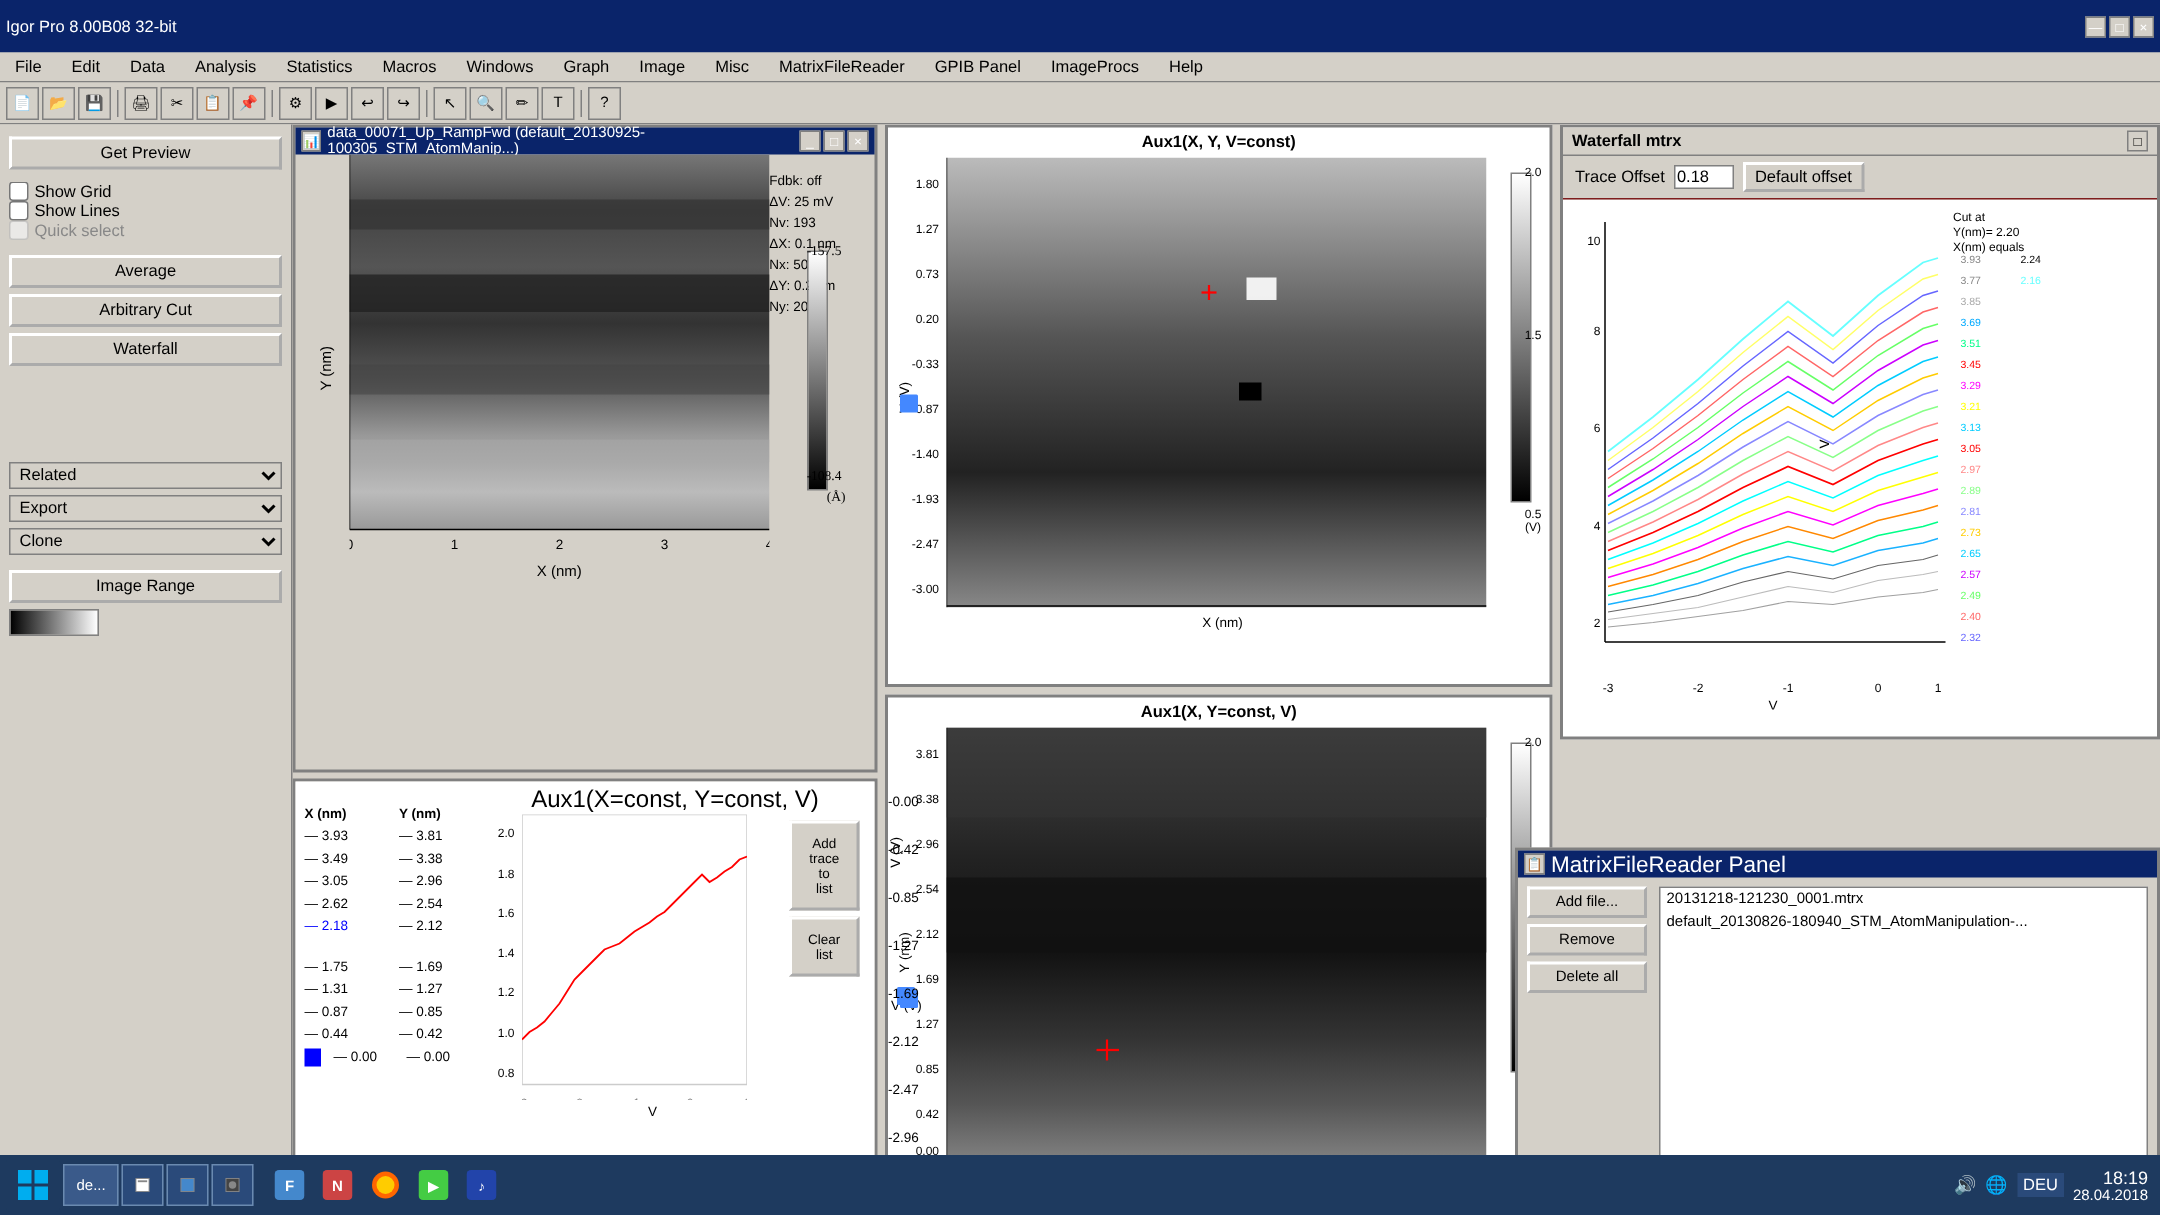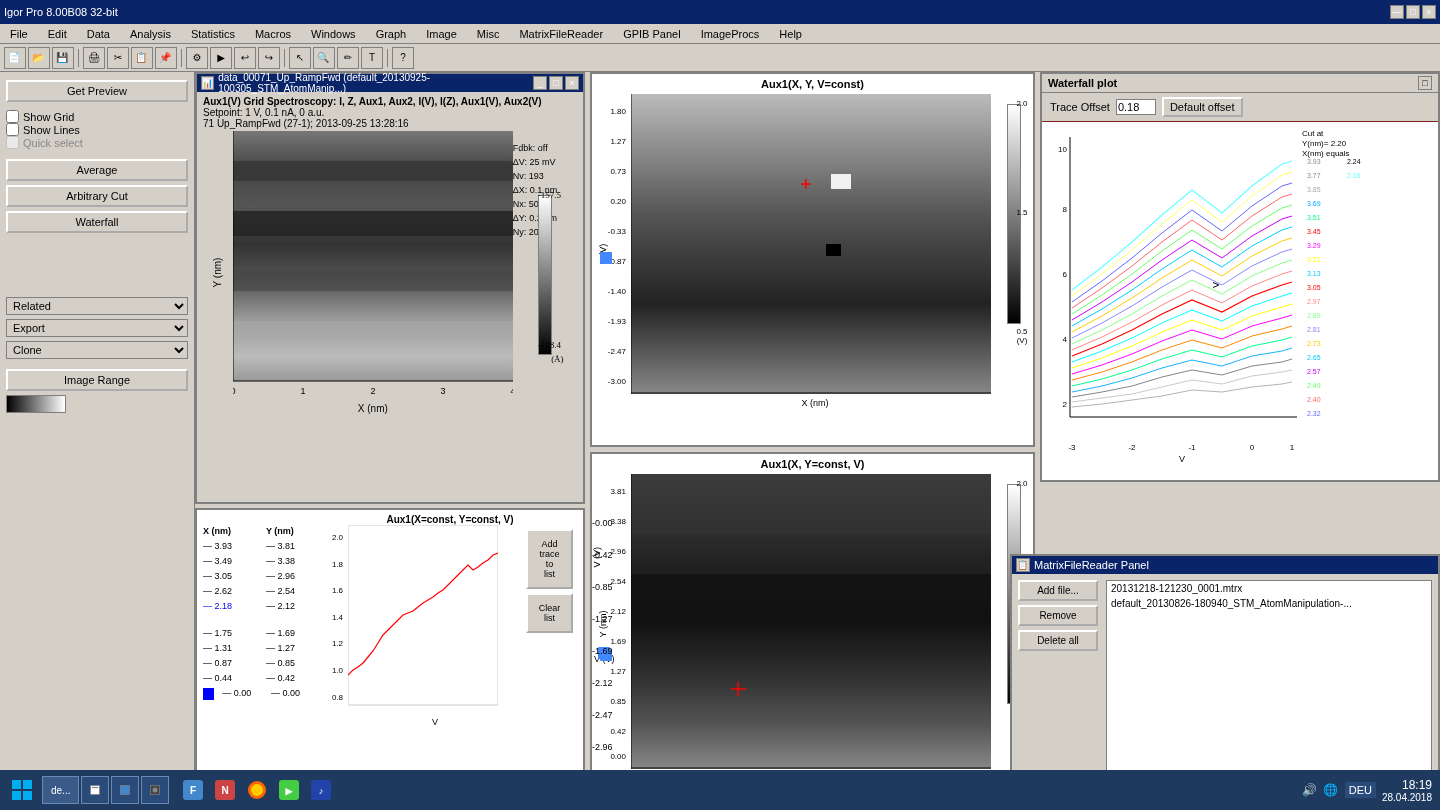--- a/index.html
+++ b/index.html
@@ -10,21 +10,21 @@
       width: 1440px;
       height: 810px;
       overflow: hidden;
       position: relative;
     }
 
     
     .title-bar {
       background: #0a246a;
       color: white;
-      height: 24px;
+      height: 35px;
       display: flex;
       align-items: center;
       justify-content: space-between;
       padding: 0 4px;
       font-size: 11px;
     }
     .title-bar-buttons {
       display: flex;
       gap: 2px;
     }
@@ -348,25 +348,20 @@
           <div class="window-title-icon">📊</div>
           <span style="font-size:10px;">data_00071_Up_RampFwd (default_20130925-100305_STM_AtomManip...)</span>
         </div>
         <div class="window-btns">
           <div class="window-title-icon">_</div>
           <div class="window-title-icon">□</div>
           <div class="window-title-icon">×</div>
         </div>
       </div>
 
-      <div style="padding:4px 6px 2px;">
-        <div style="font-size:10px;font-weight:bold;">Aux1(V) Grid Spectroscopy: I, Z, Aux1, Aux2, I(V), I(Z), Aux1(V), Aux2(V)</div>
-        <div style="font-size:10px;">Setpoint: 1 V, 0.1 nA, 0 a.u.</div>
-        <div style="font-size:10px;">71 Up_RampFwd (27-1); 2013-09-25 13:28:16</div>
-      </div>
 
       <div style="display:flex; padding:0 6px;">
 
         <div style="width:30px; display:flex; align-items:center; justify-content:center;">
           <span style="transform:rotate(-90deg);font-size:10px;white-space:nowrap;">Y (nm)</span>
         </div>
 
         <div style="flex:1; position:relative;">
           <svg width="280" height="270">
 
@@ -475,21 +470,21 @@
                 <span style="width:55px;">— 0.42</span>
             </div>
             <div style="display:flex;gap:8px;align-items:center;">
               <span style="width:12px;height:12px;background:blue;display:inline-block;"></span>
               <span style="width:43px;">— 0.00</span>
                 <span style="width:55px;">— 0.00</span>
             </div>
           </div>
 
           <div style="flex:1;display:flex;flex-direction:column;">
-            <div style="text-align:center;font-size:10px;font-weight:bold;">Aux1(X=const, Y=const, V)</div>
+            <div style="text-align:center;font-size:16px;font-weight:normal;">Aux1(X=const, Y=const, V)</div>
             <div style="display:flex;flex:1;">
 
               <div style="width:25px;">
                 <svg width="25" height="190">
                   <text x="20" y="15" font-size="8" text-anchor="end">2.0</text>
                   <text x="20" y="42" font-size="8" text-anchor="end">1.8</text>
                   <text x="20" y="68" font-size="8" text-anchor="end">1.6</text>
                   <text x="20" y="95" font-size="8" text-anchor="end">1.4</text>
                   <text x="20" y="121" font-size="8" text-anchor="end">1.2</text>
                   <text x="20" y="148" font-size="8" text-anchor="end">1.0</text>
@@ -667,21 +662,21 @@
         </div>
       </div>
 
       <div style="position:absolute;left:0;top:200px;font-size:9px;padding-left:2px;">V (V)</div>
 
       <div style="position:absolute;left:8px;top:195px;width:12px;height:12px;background:#4488ff;border-radius:1px;"></div>
     </div>
 
     <div style="position:absolute; right:0; top:0; width:400px; height:410px; background:white; border:2px solid #808080;">
       <div style="background:#d4d0c8;padding:2px 6px;border-bottom:1px solid #808080;display:flex;align-items:center;justify-content:space-between;">
-        <span style="font-weight:bold;font-size:11px;">Waterfall plot</span>
+        <span style="font-weight:bold;font-size:11px;">Waterfall mtrx</span>
         <div class="window-title-icon" style="background:#d4d0c8;border:1px solid #808080;">□</div>
       </div>
 
       <div style="display:flex;align-items:center;gap:6px;padding:4px 8px;background:#d4d0c8;border-bottom:1px solid #7f1d1d;">
         <span style="font-size:11px;">Trace Offset</span>
         <input type="text" value="0.18" style="width: 40px; border: 1px solid rgb(128, 128, 128); font-size: 11px; padding: 1px;">
         <button class="panel-btn" style="padding:2px 6px;width:auto;">Default offset</button>
       </div>
 
       <div style="position:relative;height:340px;">
@@ -752,21 +747,21 @@
           <text x="305" y="42" font-size="7">2.24</text>
           <text x="305" y="56" font-size="7" fill="#6ff">2.16</text>
         </svg>
       </div>
     </div>
 
     <div style="position:absolute; right:0; bottom:40px; width:430px; height:230px; background:#d4d0c8; border:2px solid #808080;">
       <div class="window-title">
         <div style="display:flex;align-items:center;gap:4px;">
           <div class="window-title-icon">📋</div>
-          <span style="font-size:11px;">MatrixFileReader Panel</span>
+          <span style="font-size:15px;">MatrixFileReader Panel</span>
         </div>
       </div>
       <div style="display:flex;padding:6px;gap:8px;height:calc(100% - 20px);">
 
         <div style="display:flex;flex-direction:column;gap:4px;width:80px;">
           <button class="panel-btn" style="font-size:10px;">Add file...</button>
           <button class="panel-btn" style="font-size:10px;">Remove</button>
           <button class="panel-btn" style="font-size:10px;">Delete all</button>
         </div>
 

